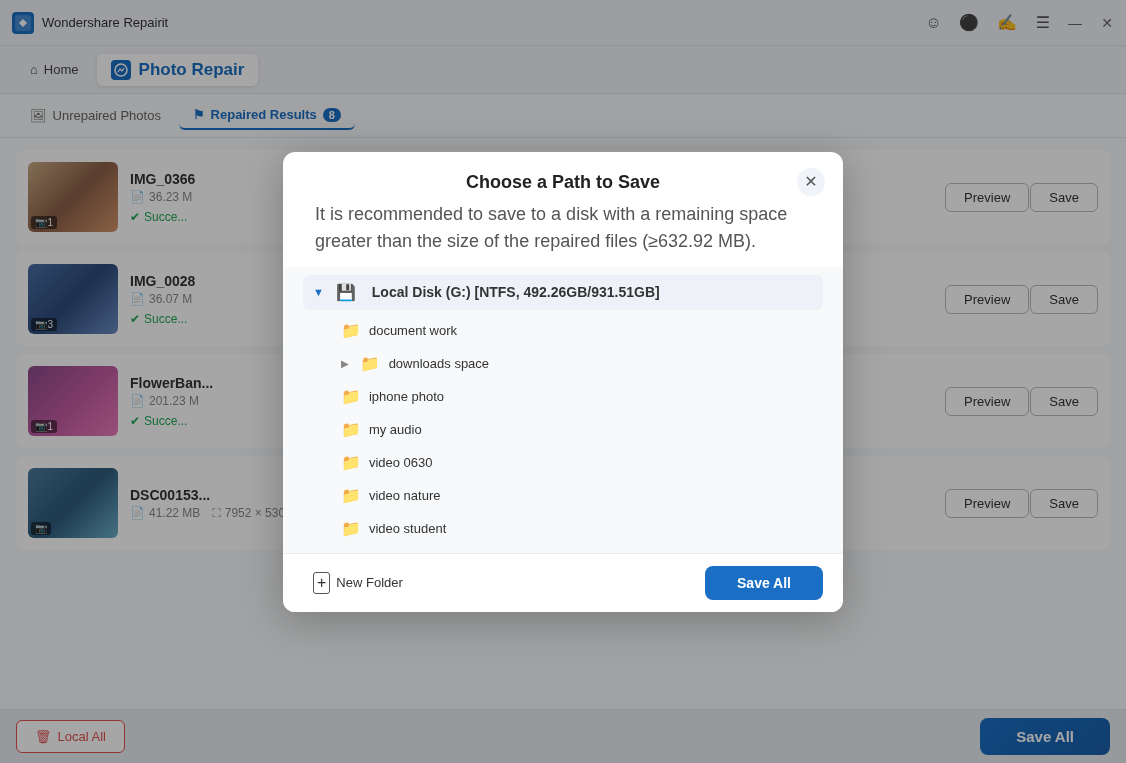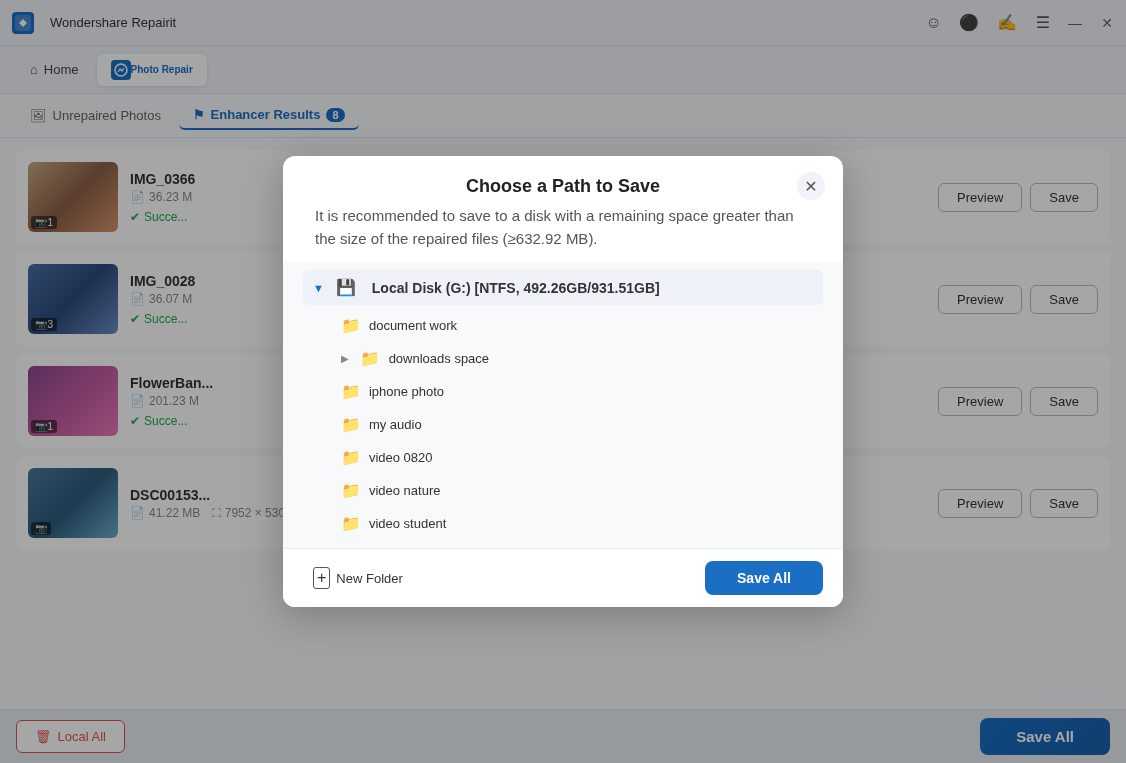--- a/index.html
+++ b/index.html
@@ -18,21 +18,21 @@
       height: 46px;
       display: flex;
       align-items: center;
       padding: 0 12px;
       border-bottom: 1px solid #dde2e8;
       position: relative;
     }
     .title-bar-logo {
       display: flex;
       align-items: center;
-      gap: 16px;
+      gap: 8px;
       flex: 1;
     }
     .app-icon {
       width: 22px;
       height: 22px;
       background: #1a6fc4;
       border-radius: 4px;
       display: flex;
       align-items: center;
       justify-content: center;
@@ -82,25 +82,26 @@
       gap: 6px;
       padding: 6px 14px;
       border-radius: 6px;
       cursor: pointer;
       color: #444;
       font-size: 13px;
     }
     .nav-tab {
       display: flex;
       align-items: center;
+      gap: 8px;
       padding: 6px 14px;
       border-radius: 6px;
       background: white;
       color: #1a6fc4;
-      font-size: 10px;
+      font-size: 17px;
       font-weight: 600;
       cursor: pointer;
       box-shadow: 0 1px 4px rgba(0,0,0,0.1);
     }
     .nav-tab-icon {
       width: 20px;
       height: 20px;
       background: #1a6fc4;
       border-radius: 4px;
       display: flex;
@@ -233,21 +234,21 @@
       display: flex;
       align-items: center;
       gap: 4px;
       margin-top: 6px;
       font-size: 12px;
       color: #22a854;
       font-weight: 500;
     }
     .photo-actions {
       display: flex;
-      gap: 8px;
+      gap: 1px;
       margin-left: auto;
       flex-shrink: 0;
     }
     .btn-preview, .btn-save {
       padding: 6px 18px;
       border-radius: 6px;
       font-size: 13px;
       cursor: pointer;
       border: 1.5px solid #bbb;
       background: white;
@@ -319,21 +320,21 @@
       position: relative;
       text-align: center;
     }
     .modal-title {
       font-size: 18px;
       font-weight: 700;
       color: #222;
       margin-bottom: 8px;
     }
     .modal-subtitle {
-      font-size: 15px;
+      font-size: 18px;
       color: #555;
       line-height: 1.5;
       text-align: left;
       padding: 0 8px;
     }
     .modal-close {
       position: absolute;
       top: 16px;
       right: 18px;
       width: 28px;
@@ -475,21 +476,21 @@
   </div>
 </div>
 
 <div class="sub-nav">
   <div class="sub-tab">
     <span>🖼</span>
     <span>Unrepaired Photos</span>
   </div>
   <div class="sub-tab active">
     <span style="color:#1a6fc4;">⚑</span>
-    <span>Enhancer Results</span>
+    <span>Repaired Results</span>
     <span class="badge">8</span>
   </div>
 </div>
 
 <div class="main-content">
 
   <div class="photo-item">
     <div class="photo-thumb thumb-bg1">
       <span class="thumb-label">📷1</span>
     </div>
@@ -619,21 +620,21 @@
           <span>iphone photo</span>
         </div>
 
         <div class="folder-item">
           <span class="folder-icon">📁</span>
           <span>my audio</span>
         </div>
 
         <div class="folder-item">
           <span class="folder-icon">📁</span>
-          <span>video 0820</span>
+          <span>video 0630</span>
         </div>
 
         <div class="folder-item">
           <span class="folder-icon">📁</span>
           <span>video nature</span>
         </div>
 
         <div class="folder-item">
           <span class="folder-icon">📁</span>
           <span>video student</span>

